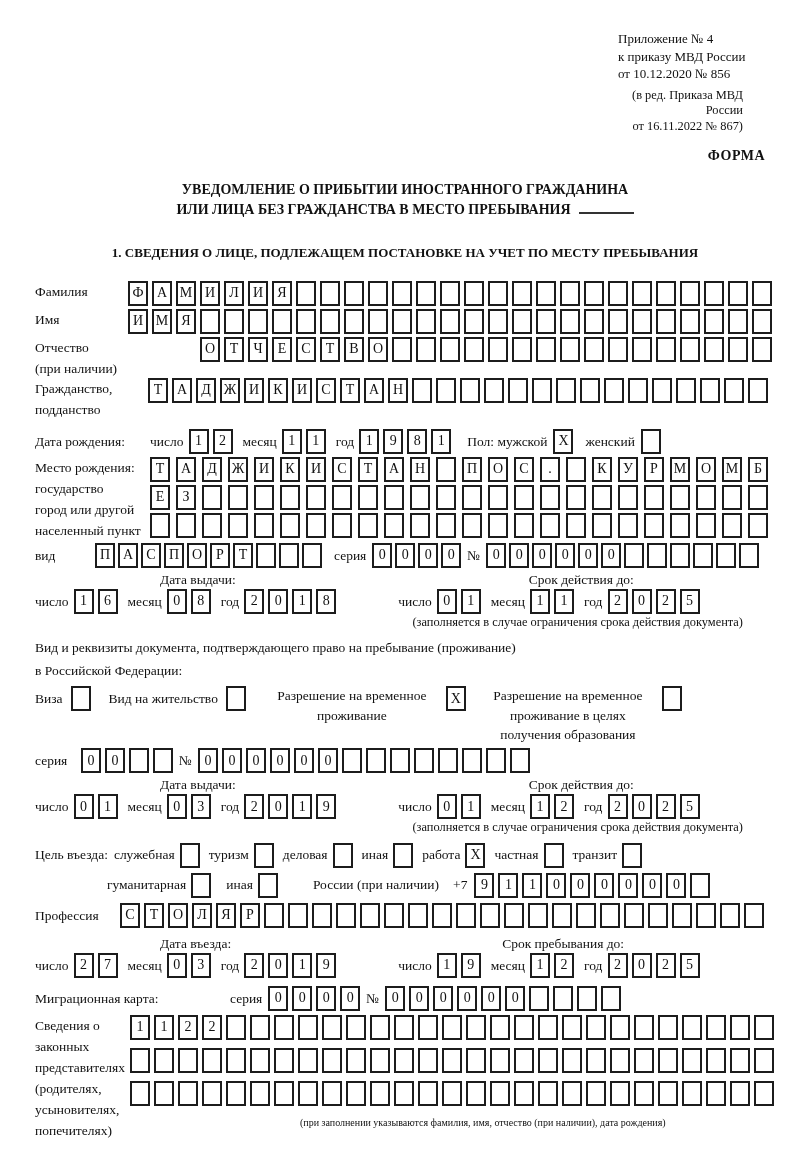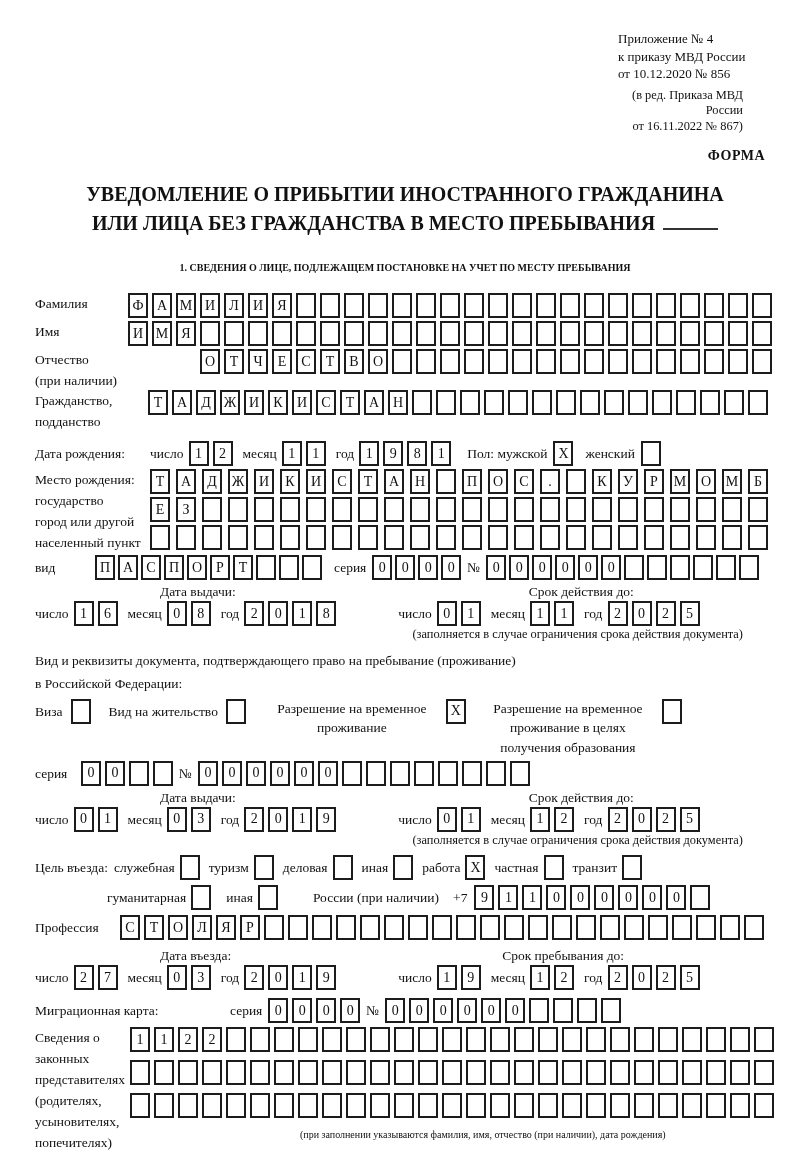--- a/index.html
+++ b/index.html
@@ -13,24 +13,24 @@
     font-size: 13.5px;
     padding: 30px 25px 0 35px;
     overflow: hidden;
   }
   
   .annex { margin-left: 583px; line-height: 1.35; font-size: 13px; }
   .annex .note { font-size: 12.4px; margin-top: 5px; }
   .forma { margin-top: 14px; text-align: right; padding-right: 10px;
            font-weight: bold; font-size: 14px; letter-spacing: .5px; }
   .title { margin-top: 16px; text-align: center; font-weight: bold;
-           font-size: 20px; line-height: 1.45; }
+           font-size: 14px; line-height: 1.45; }
   .title-blank { display: inline-block; width: 55px; border-bottom: 2px solid #333;
            height: 12px; margin-left: 8px; }
-  .sec { margin-top: 24px; font-weight: bold; font-size: 10px; text-align: center; }
+  .sec { margin-top: 24px; font-weight: bold; font-size: 13px; text-align: center; }
   .body { margin-top: 20px; }
 
   
   .frow { display: flex; align-items: flex-start; margin-bottom: 3px; }
   .lbl { line-height: 21px; flex: 0 0 auto; }
   .ml  { white-space: pre-line; }
   .boxes { display: inline-flex; gap: 4px; flex: 0 0 auto; }
   .boxes.g6 { gap: 6px; }
   .boxes.tight { gap: 3px; }
   .box {

